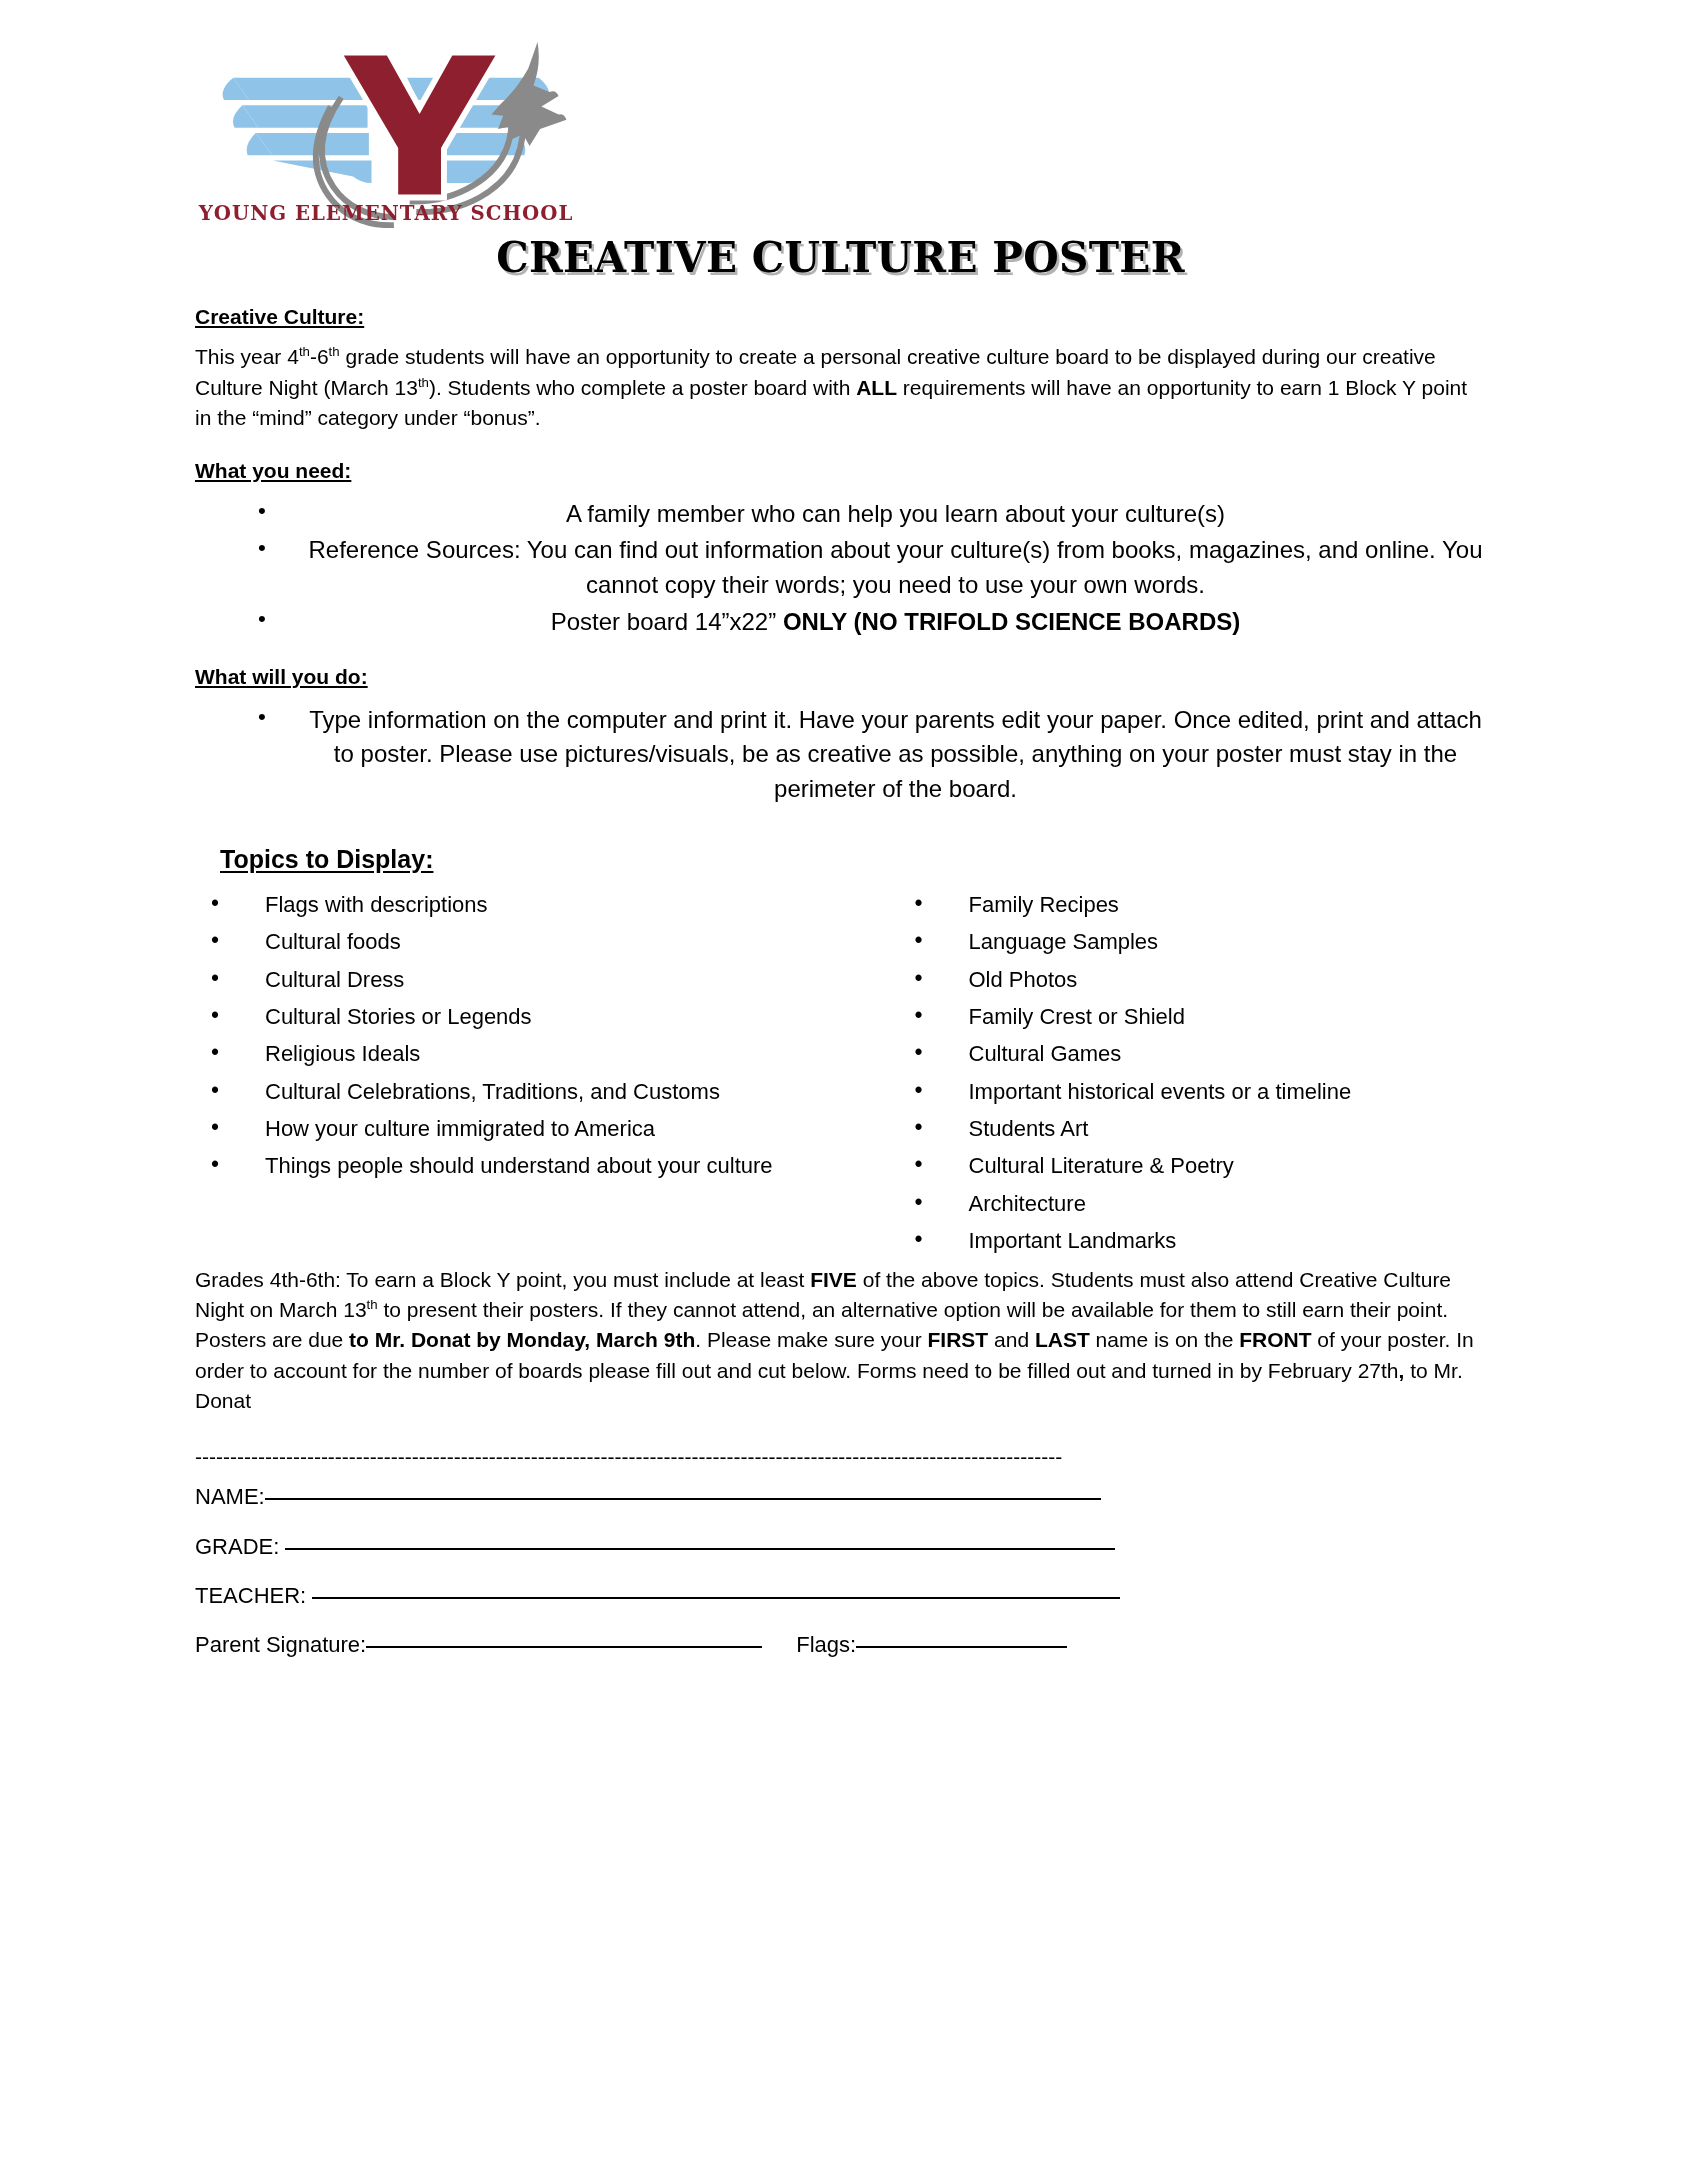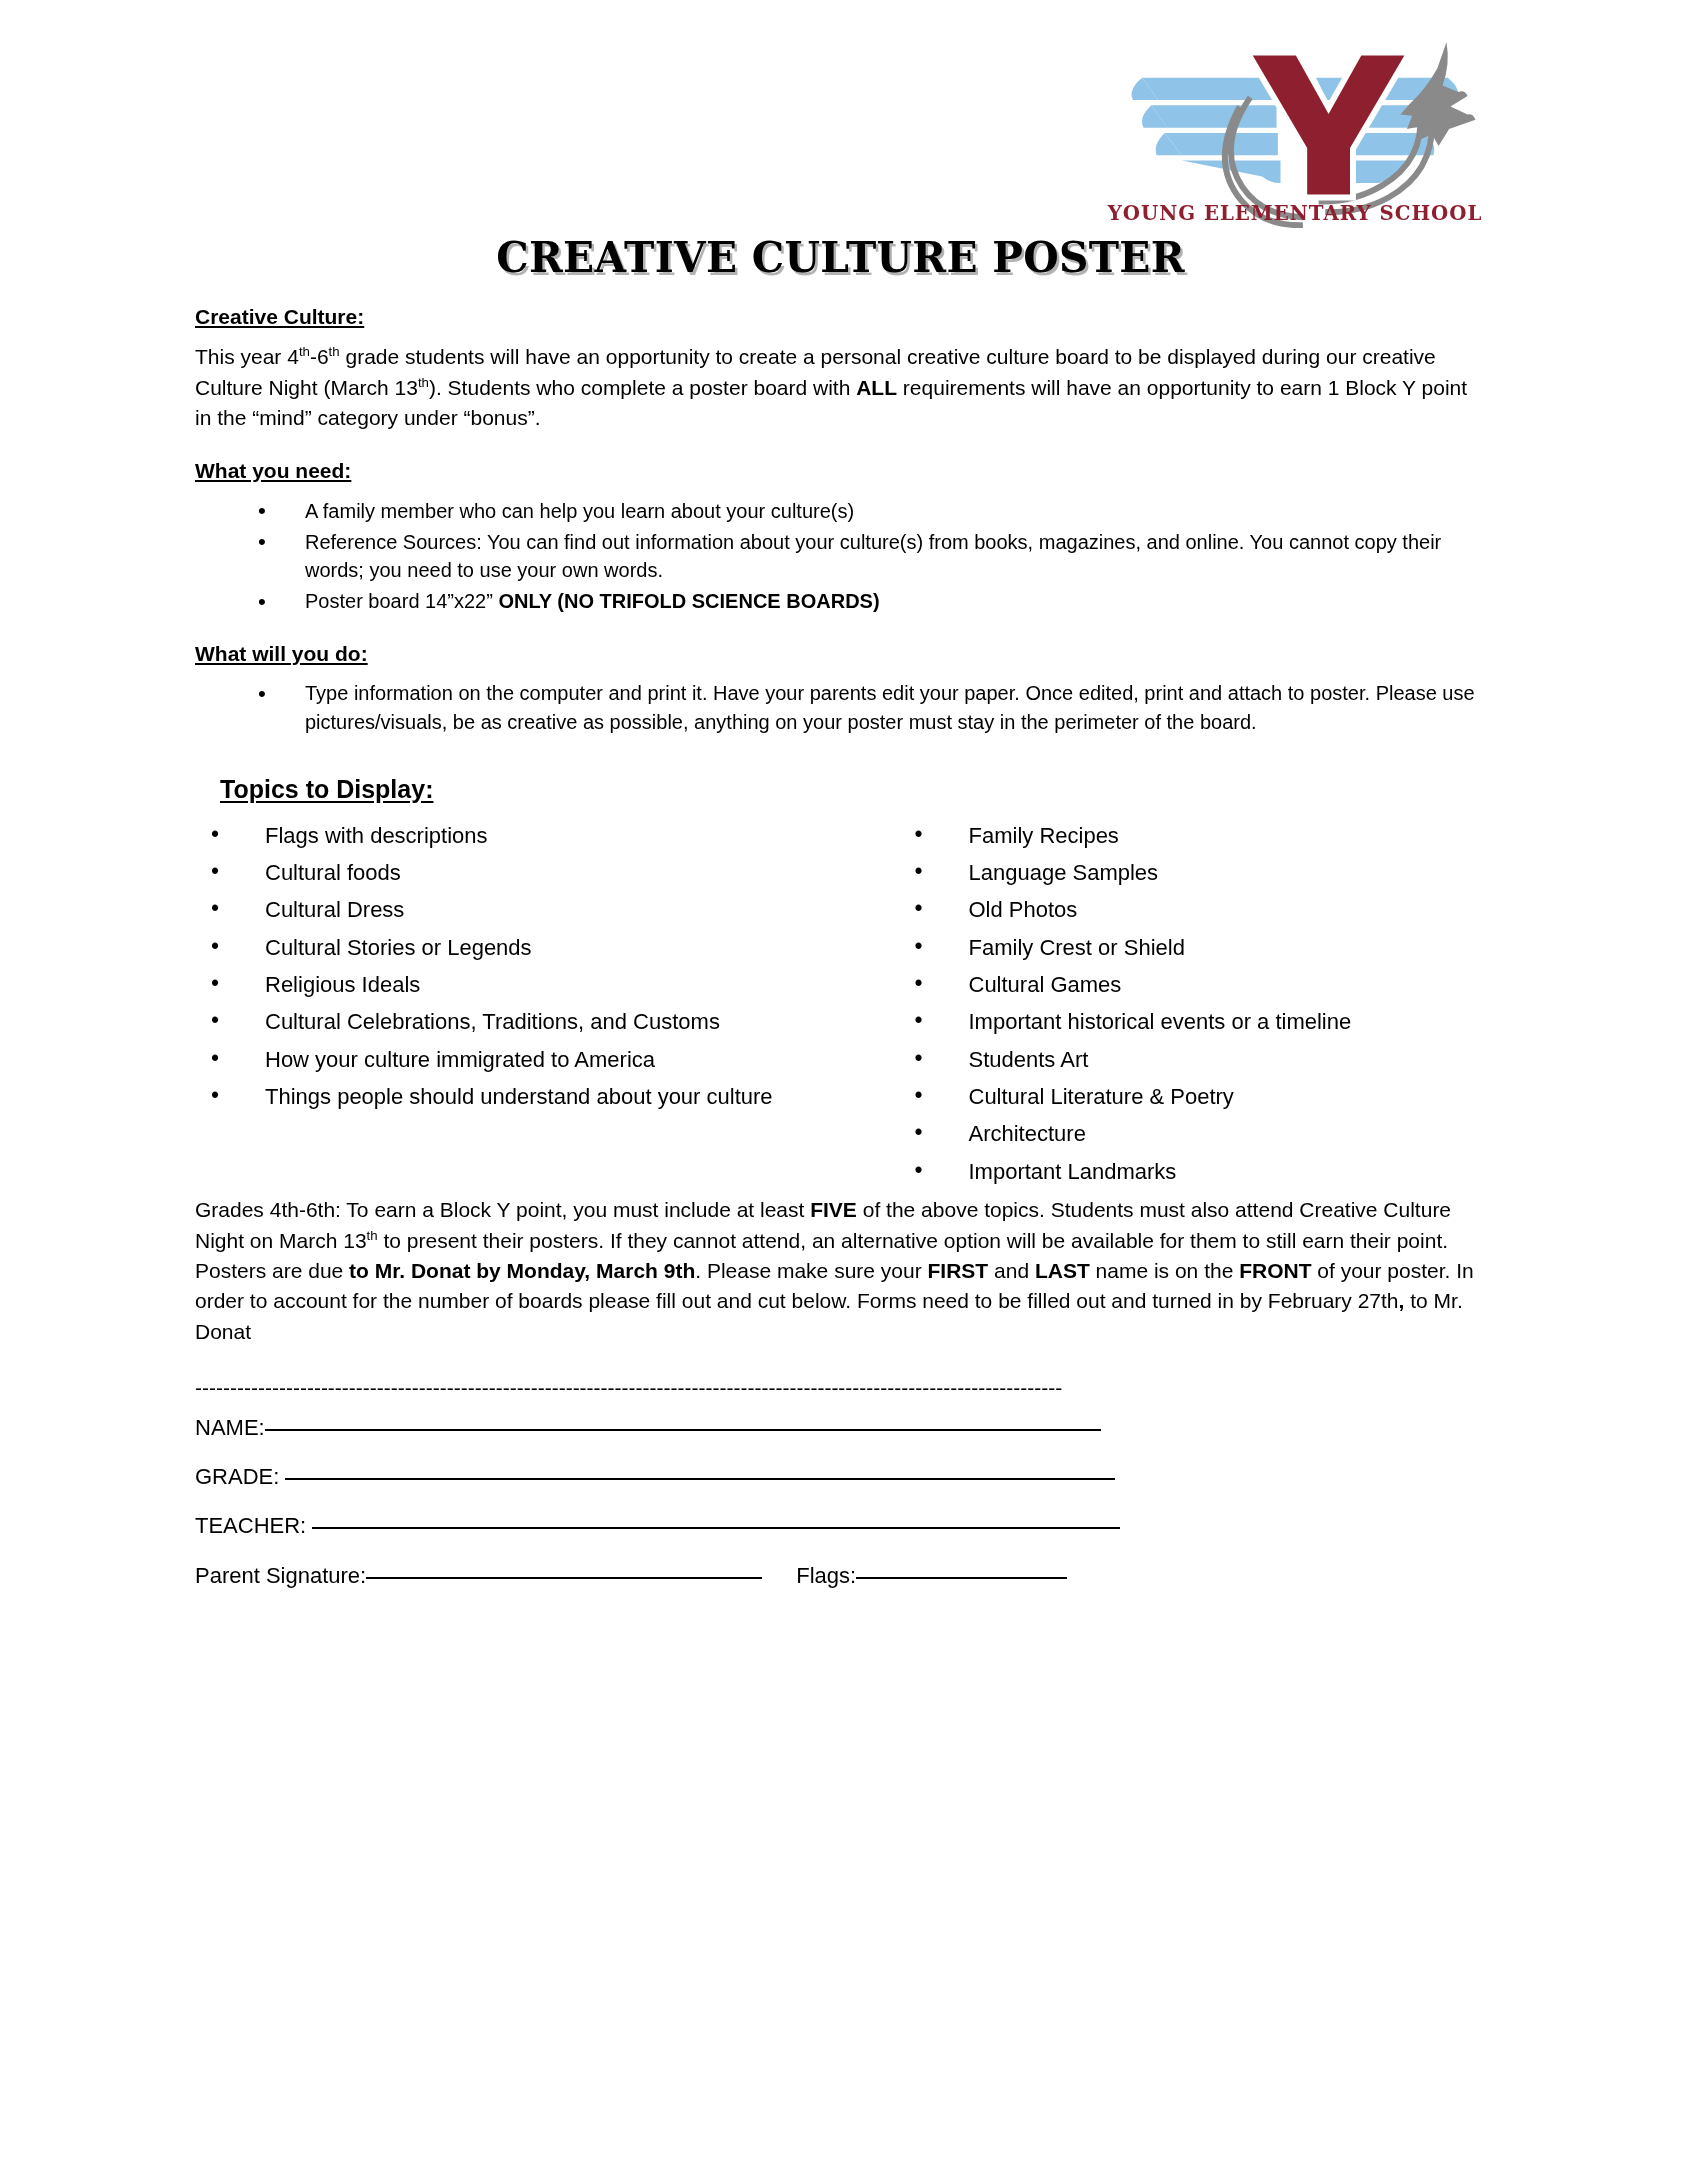--- a/index.html
+++ b/index.html
@@ -21,21 +21,21 @@
     height: 2183px;
     background: #ffffff;
     box-sizing: border-box;
     padding: 0 195px;
   }
 
   
   .logo-wrap {
     width: 100%;
     display: flex;
-    justify-content: flex-end;
+    justify-content: flex-start;
     padding-top: 30px;
   }
   .logo {
     position: relative;
     width: 382px;
     height: 198px;
   }
   .logo svg { display: block; width: 382px; height: 198px; }
 
   
@@ -81,22 +81,23 @@
   
   ul.bul {
     list-style: none;
     margin: 0;
     padding: 0 0 0 63px;
   }
   ul.bul > li {
     position: relative;
     padding-left: 47px;
     margin: 0 0 2px 0;
-    font-size: 20px;
+    font-size: 24px;
     line-height: 1.445;
+    text-align: center;
   }
   ul.bul > li::before {
     content: "\2022";
     position: absolute;
     left: 0;
     top: -1.3px;
     font-size: 22.4px;
     line-height: 1.42;
   }
 

